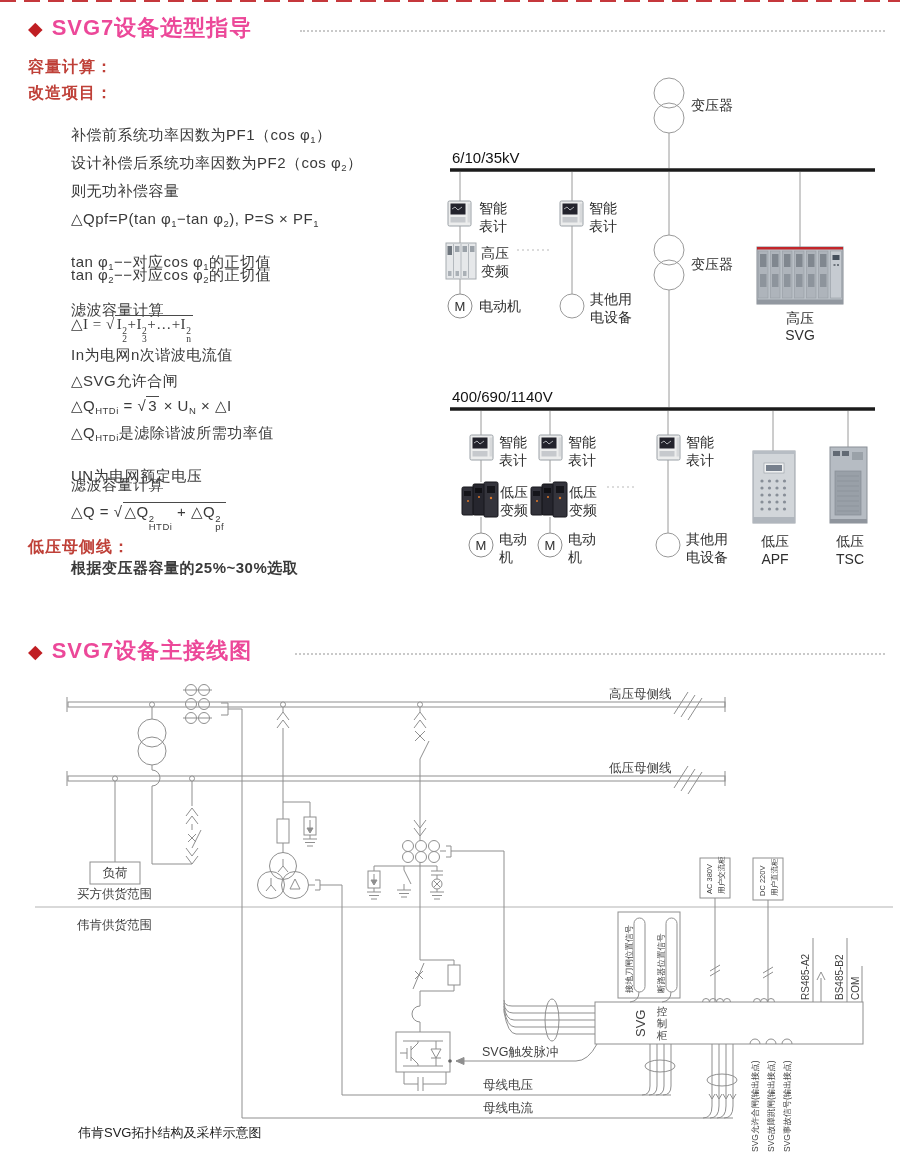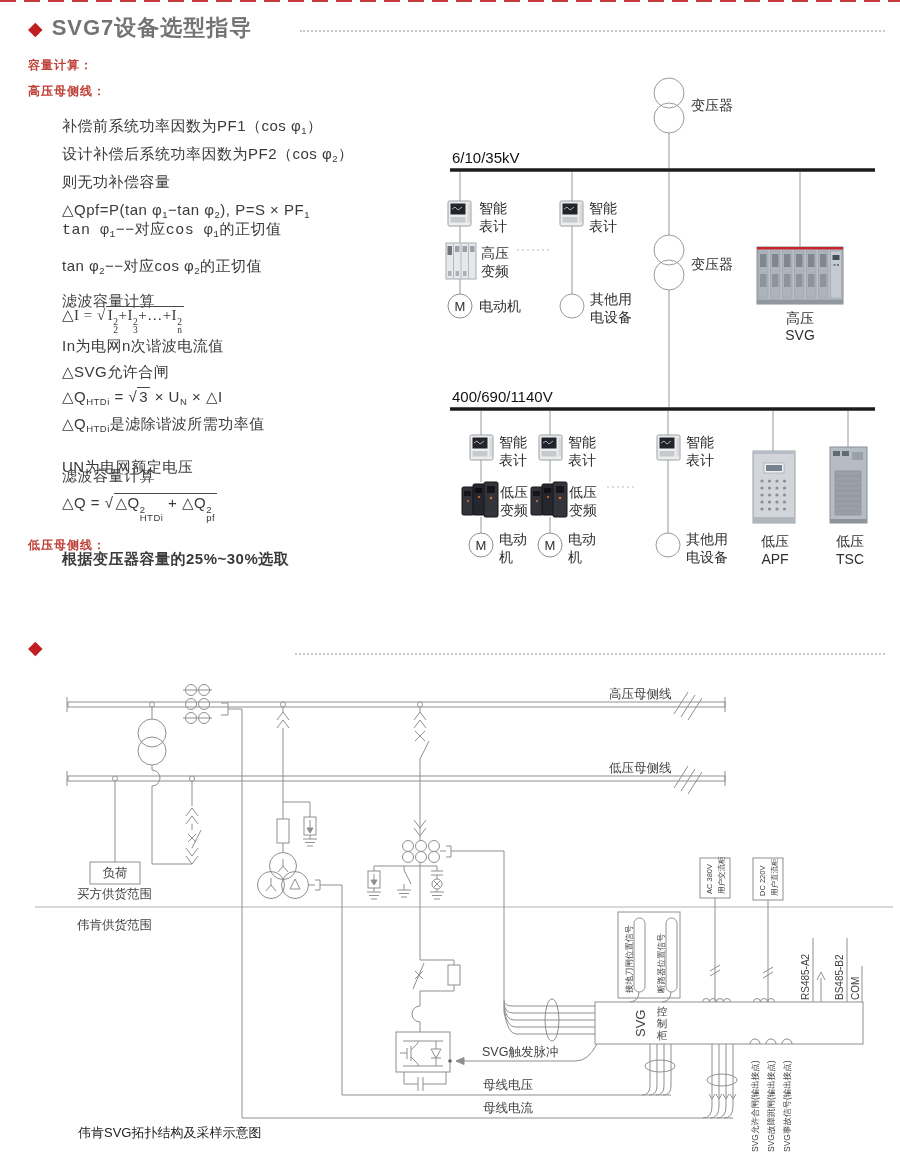--- a/index.html
+++ b/index.html
@@ -2,24 +2,24 @@
 <html><head>
 <meta charset="utf-8">
 <style>
   html,body{margin:0;padding:0;background:#fff;}
   body{width:900px;height:1157px;position:relative;overflow:hidden;
        font-family:"Liberation Sans",sans-serif;-webkit-font-smoothing:antialiased;}
   .topedge{position:absolute;top:0;left:0;right:0;height:2px;
        background:repeating-linear-gradient(90deg,#c5383c 0 16px,rgba(0,0,0,0) 16px 24px);}
   .titlerow{position:absolute;left:28px;display:flex;align-items:center;white-space:nowrap;}
   .titlerow .diamond{color:#c01e23;font-size:19px;margin-right:9px;}
-  .titlerow h1{margin:0;font-size:22px;font-weight:bold;color:#737373;letter-spacing:1px;}
+  .titlerow h1{margin:0;font-size:22px;font-weight:bold;color:#ec4899;letter-spacing:1px;}
   .dots{position:absolute;border-top:2px dotted #c9c9c9;height:0;}
-  .redhdr{position:absolute;left:28px;margin:0;font-size:12px;font-weight:bold;color:#bf4038;letter-spacing:1px;white-space:nowrap;}
-  .fline{position:absolute;left:62px;margin:0;font-size:15px;color:#3a3a3a;white-space:nowrap;letter-spacing:0.5px;}
+  .redhdr{position:absolute;left:28px;margin:0;font-size:16px;font-weight:bold;color:#bf4038;letter-spacing:1px;white-space:nowrap;}
+  .fline{position:absolute;left:62px;margin:9px;font-size:15px;color:#3a3a3a;white-space:nowrap;letter-spacing:0.5px;}
   .sb{font-size:9.5px;vertical-align:-3px;}
   .ss{display:inline-flex;flex-direction:column;line-height:7.5px;font-size:9.5px;vertical-align:-5px;text-align:left;}
   .ov{border-top:1.2px solid #4a4a4a;padding:0 2px;}
   svg{position:absolute;left:0;top:0;font-family:"Liberation Sans",sans-serif;}
   .lines{stroke:#9a9a9a;stroke-width:1;fill:none;}
   .lines2{stroke:#8f8f8f;stroke-width:1;fill:none;}
   .bus{stroke:#1b1b1b;stroke-width:3.5;}
   .stext{font-size:14px;fill:#2f2f2f;}
   .buslabel{font-size:15px;fill:#111;}
   .stext2{font-size:12.5px;fill:#3f3f3f;}
@@ -32,27 +32,27 @@
 
 <div class="topedge"></div>
 
 <div class="titlerow" style="top:13px;">
   <span class="diamond">◆</span>
   <h1>SVG7设备选型指导</h1>
 </div>
 <div class="dots" style="left:300px;top:30px;width:585px;"></div>
 
 <p class="redhdr" style="top:57px;">容量计算：</p>
-<p class="redhdr" style="top:83px;">高压母侧线：</p>
+<p class="redhdr" style="top:83px;">改造项目：</p>
 
 <p class="fline" style="top:117px;">补偿前系统功率因数为PF1（cos φ<span class="sb">1</span>）</p>
 <p class="fline" style="top:145px;">设计补偿后系统功率因数为PF2（cos φ<span class="sb">2</span>）</p>
 <p class="fline" style="top:173px;">则无功补偿容量</p>
 <p class="fline" style="top:201px;">△Qpf=P(tan φ<span class="sb">1</span>−tan φ<span class="sb">2</span>), P=S × PF<span class="sb">1</span></p>
-<p class="fline" style="top:220px;font-family:Liberation Mono, monospace;">tan φ<span class="sb">1</span>−−对应cos φ<span class="sb">1</span>的正切值</p>
+<p class="fline" style="top:244px;">tan φ<span class="sb">1</span>−−对应cos φ<span class="sb">1</span>的正切值</p>
 <p class="fline" style="top:257px;">tan φ<span class="sb">2</span>−−对应cos φ<span class="sb">2</span>的正切值</p>
 <p class="fline" style="top:292px;">滤波容量计算</p>
 <p class="fline" style="top:306px;font-family:Liberation Serif, serif;">△I = √<span class="ov">I<span class="ss">
         <span>2</span>
         <span>2</span>
       </span>+I<span class="ss">
         <span>2</span>
         <span>3</span>
       </span>+…+I<span class="ss">
         <span>2</span>
@@ -70,20 +70,21 @@
       </span> + △Q<span class="ss">
         <span>2</span>
         <span>pf</span>
       </span></span></p>
 
 <p class="redhdr" style="top:537px;">低压母侧线：</p>
 <p class="fline" style="top:550px;font-weight:bold;">根据变压器容量的25%~30%选取</p>
 
 <div class="titlerow" style="top:636px;">
   <span class="diamond">◆</span>
+  <h1>SVG7设备主接线图</h1>
 </div>
 <div class="dots" style="left:295px;top:653px;width:590px;"></div>
 
 <svg width="900" height="1157" viewBox="0 0 900 1157">
   <defs>
     <g id="meter">
       <rect x="0" y="0" width="23" height="25" rx="1.5" fill="#eceded" stroke="#9aa0a6"></rect>
       <rect x="2.5" y="2.5" width="15" height="11" fill="#23232c"></rect>
       <path d="M4,8 l3,-2 3,3 4,-3" stroke="#cfd2d6" fill="none" stroke-width="0.8"></path>
       <rect x="2.5" y="16" width="15" height="5.5" fill="#c6c9cd"></rect>

